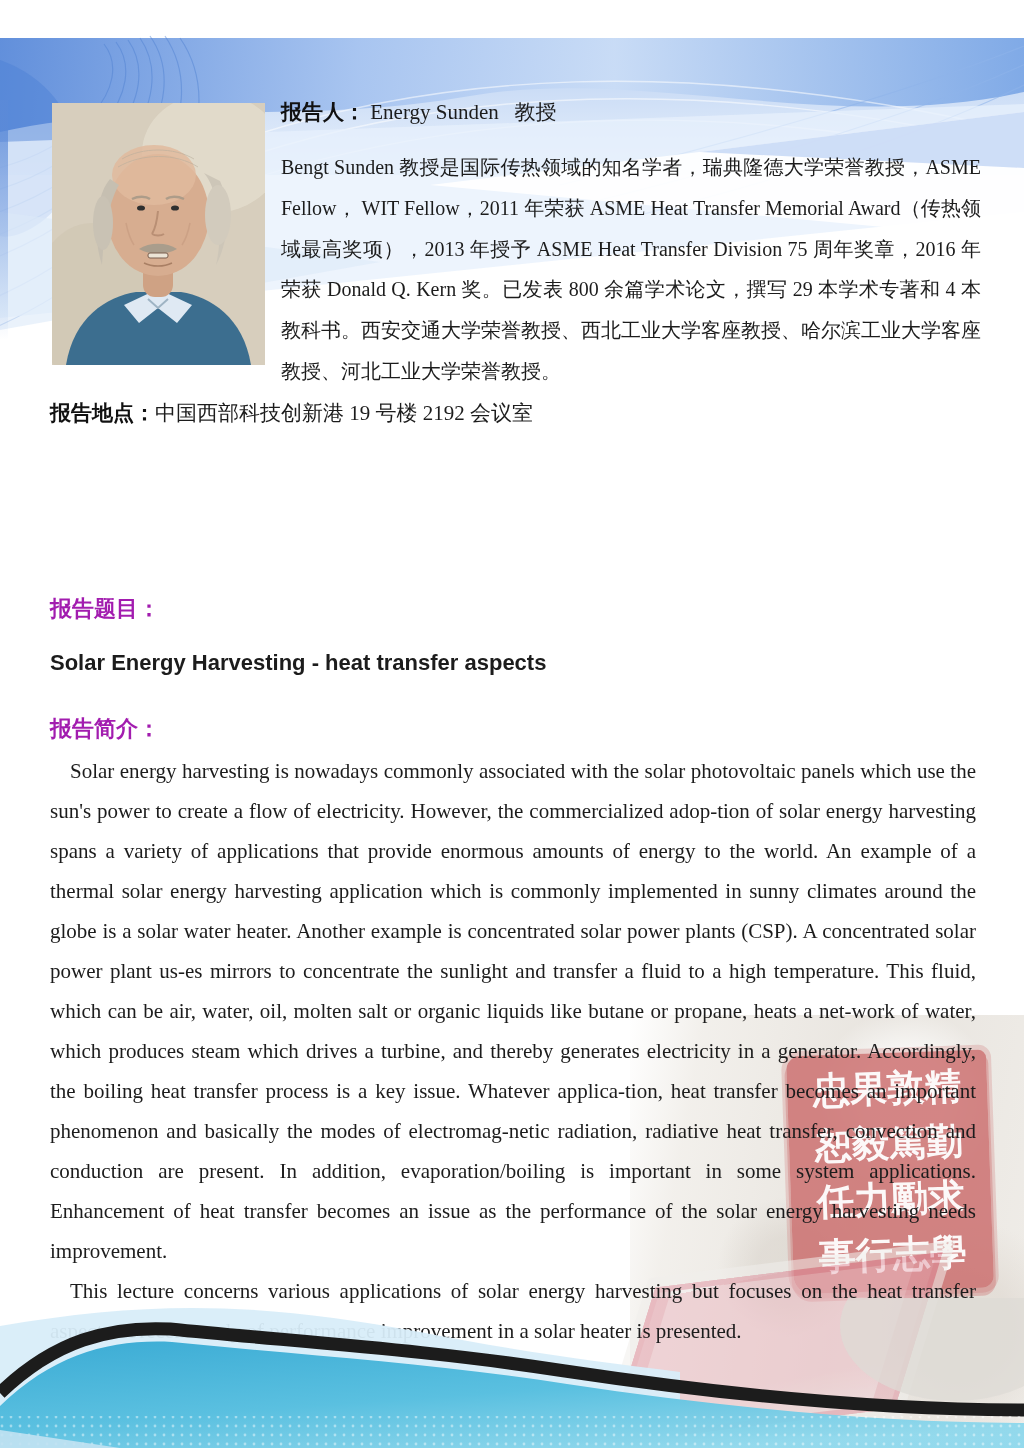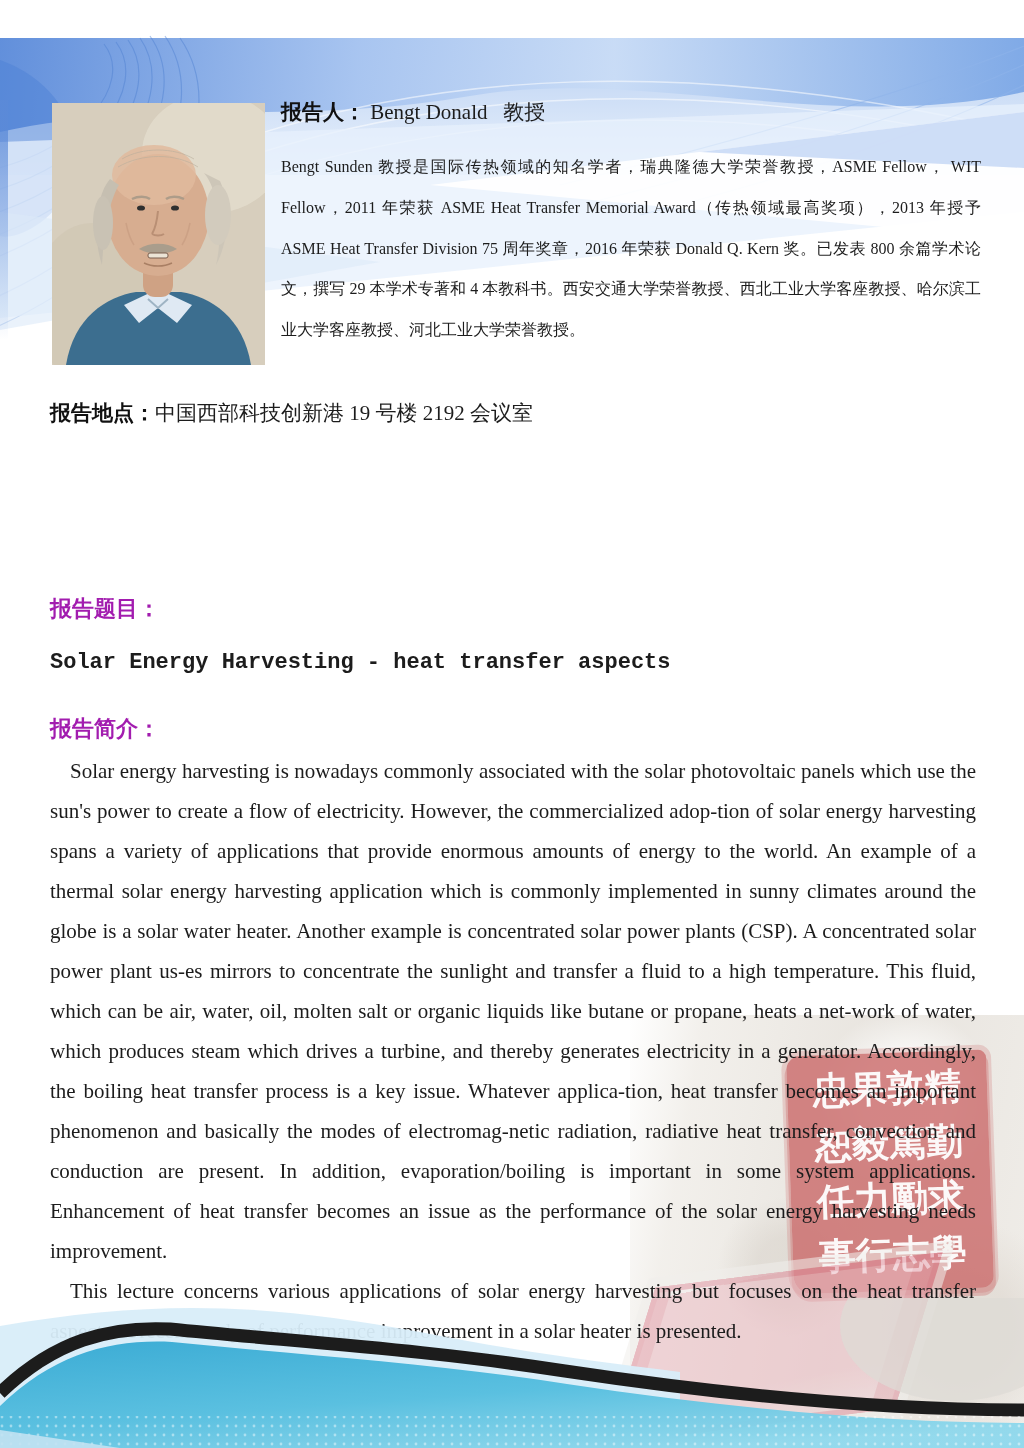--- a/index.html
+++ b/index.html
@@ -27,30 +27,30 @@
     transform:rotate(-7deg) skewX(-24deg);opacity:.55;
     background:linear-gradient(175deg,#f6eff0 0 12px,#ecbcc4 12px 70%,#f1d6da 100%);
     border:10px solid #f1efec;border-radius:4px;
     box-shadow:inset 0 0 0 6px rgba(220,130,145,.55), inset 30px 18px 0 -12px rgba(220,130,145,.5),
                inset -40px -20px 0 -14px rgba(220,130,145,.45);}
   
   .txt{z-index:2;}
   #speaker-photo{left:52px;top:103px;width:213px;height:262px;z-index:2;}
   #speaker-name{left:281px;top:96px;font-size:21px;line-height:32px;white-space:nowrap;}
   .lbl{font-family:"Liberation Sans",sans-serif;font-weight:bold;color:#111;}
-  #speaker-bio{left:281px;top:147px;width:700px;font-size:16px;line-height:40.8px;
+  #speaker-bio{left:281px;top:147px;width:700px;font-size:20px;line-height:40.8px;
     text-align:justify;text-justify:inter-character;}
   #details{left:50px;top:397px;}
   .detail{margin:0 0 23px 0;font-size:21px;line-height:31px;white-space:nowrap;}
   .detail .lbl{font-size:21px;}
   .sec-label{left:50px;font-family:"Liberation Sans",sans-serif;font-weight:bold;
     font-size:22px;line-height:30px;color:#a21caf;}
   #talk-title-label{top:594px;}
   #talk-title{left:50px;top:648px;font-size:22px;line-height:30px;font-weight:bold;
-    font-family:Liberation Mono, monospace;}
+    font-family:Liberation Sans, sans-serif;}
   #abstract-label{top:702px;margin-top:12px;}
   #abstract{left:50px;top:751px;width:926px;font-size:21px;}
   #abstract p{margin:0;line-height:40px;text-align:justify;text-justify:inter-word;text-indent:20px;font-family:Liberation Serif, serif;}
 </style>
 </head>
 <body>
 
 <svg id="header-deco" class="abs" viewBox="0 0 1024 360" xmlns="http://www.w3.org/2000/svg">
   <defs>
     <linearGradient id="gTop" x1="0" y1="0" x2="1" y2="0">
@@ -134,21 +134,21 @@
   <ellipse cx="123" cy="105" rx="4" ry="2.6" fill="#2f2f2f"></ellipse>
   <path d="M106,108 C105,118 103,126 100,131 M100,131 C103,133 109,133 112,131" stroke="#b98f74" stroke-width="2" fill="none"></path>
   <path d="M87,146 C97,139 115,139 125,146 C115,152 97,152 87,146 Z" fill="#a99d8c"></path>
   <rect x="96" y="150" width="20" height="5" rx="2" fill="#ece4d6" stroke="#7a5f4f" stroke-width="1"></rect>
   <path d="M92,160 C100,164 112,164 120,160" stroke="#a97f64" stroke-width="1.5" fill="none"></path>
   <path d="M74,120 C76,130 78,136 82,142 M138,120 C136,130 134,136 130,142" stroke="#c49a7e" stroke-width="1.5" opacity="0.6" fill="none"></path>
 </svg>
 
 <div id="speaker-name" class="abs txt">
   <span class="lbl">报告人：</span>
-  <span>Bengt Donald</span>
+  <span>Energy Sunden</span>
   <span>&nbsp;</span>
   <span>教授</span>
 </div>
 <div id="speaker-bio" class="abs txt">Bengt Sunden 教授是国际传热领域的知名学者，瑞典隆德大学荣誉教授，ASME Fellow， WIT Fellow，2011 年荣获 ASME Heat Transfer Memorial Award（传热领域最高奖项），2013 年授予 ASME Heat Transfer Division 75 周年奖章，2016 年荣获 Donald Q. Kern 奖。已发表 800 余篇学术论文，撰写 29 本学术专著和 4 本教科书。西安交通大学荣誉教授、西北工业大学客座教授、哈尔滨工业大学客座教授、河北工业大学荣誉教授。</div>
 
 <div id="details" class="abs txt">
   <p class="detail">
     <span class="lbl">报告地点：</span><span>中国西部科技创新港 19 号楼 2192 会议室</span>
   </p>
 </div>

